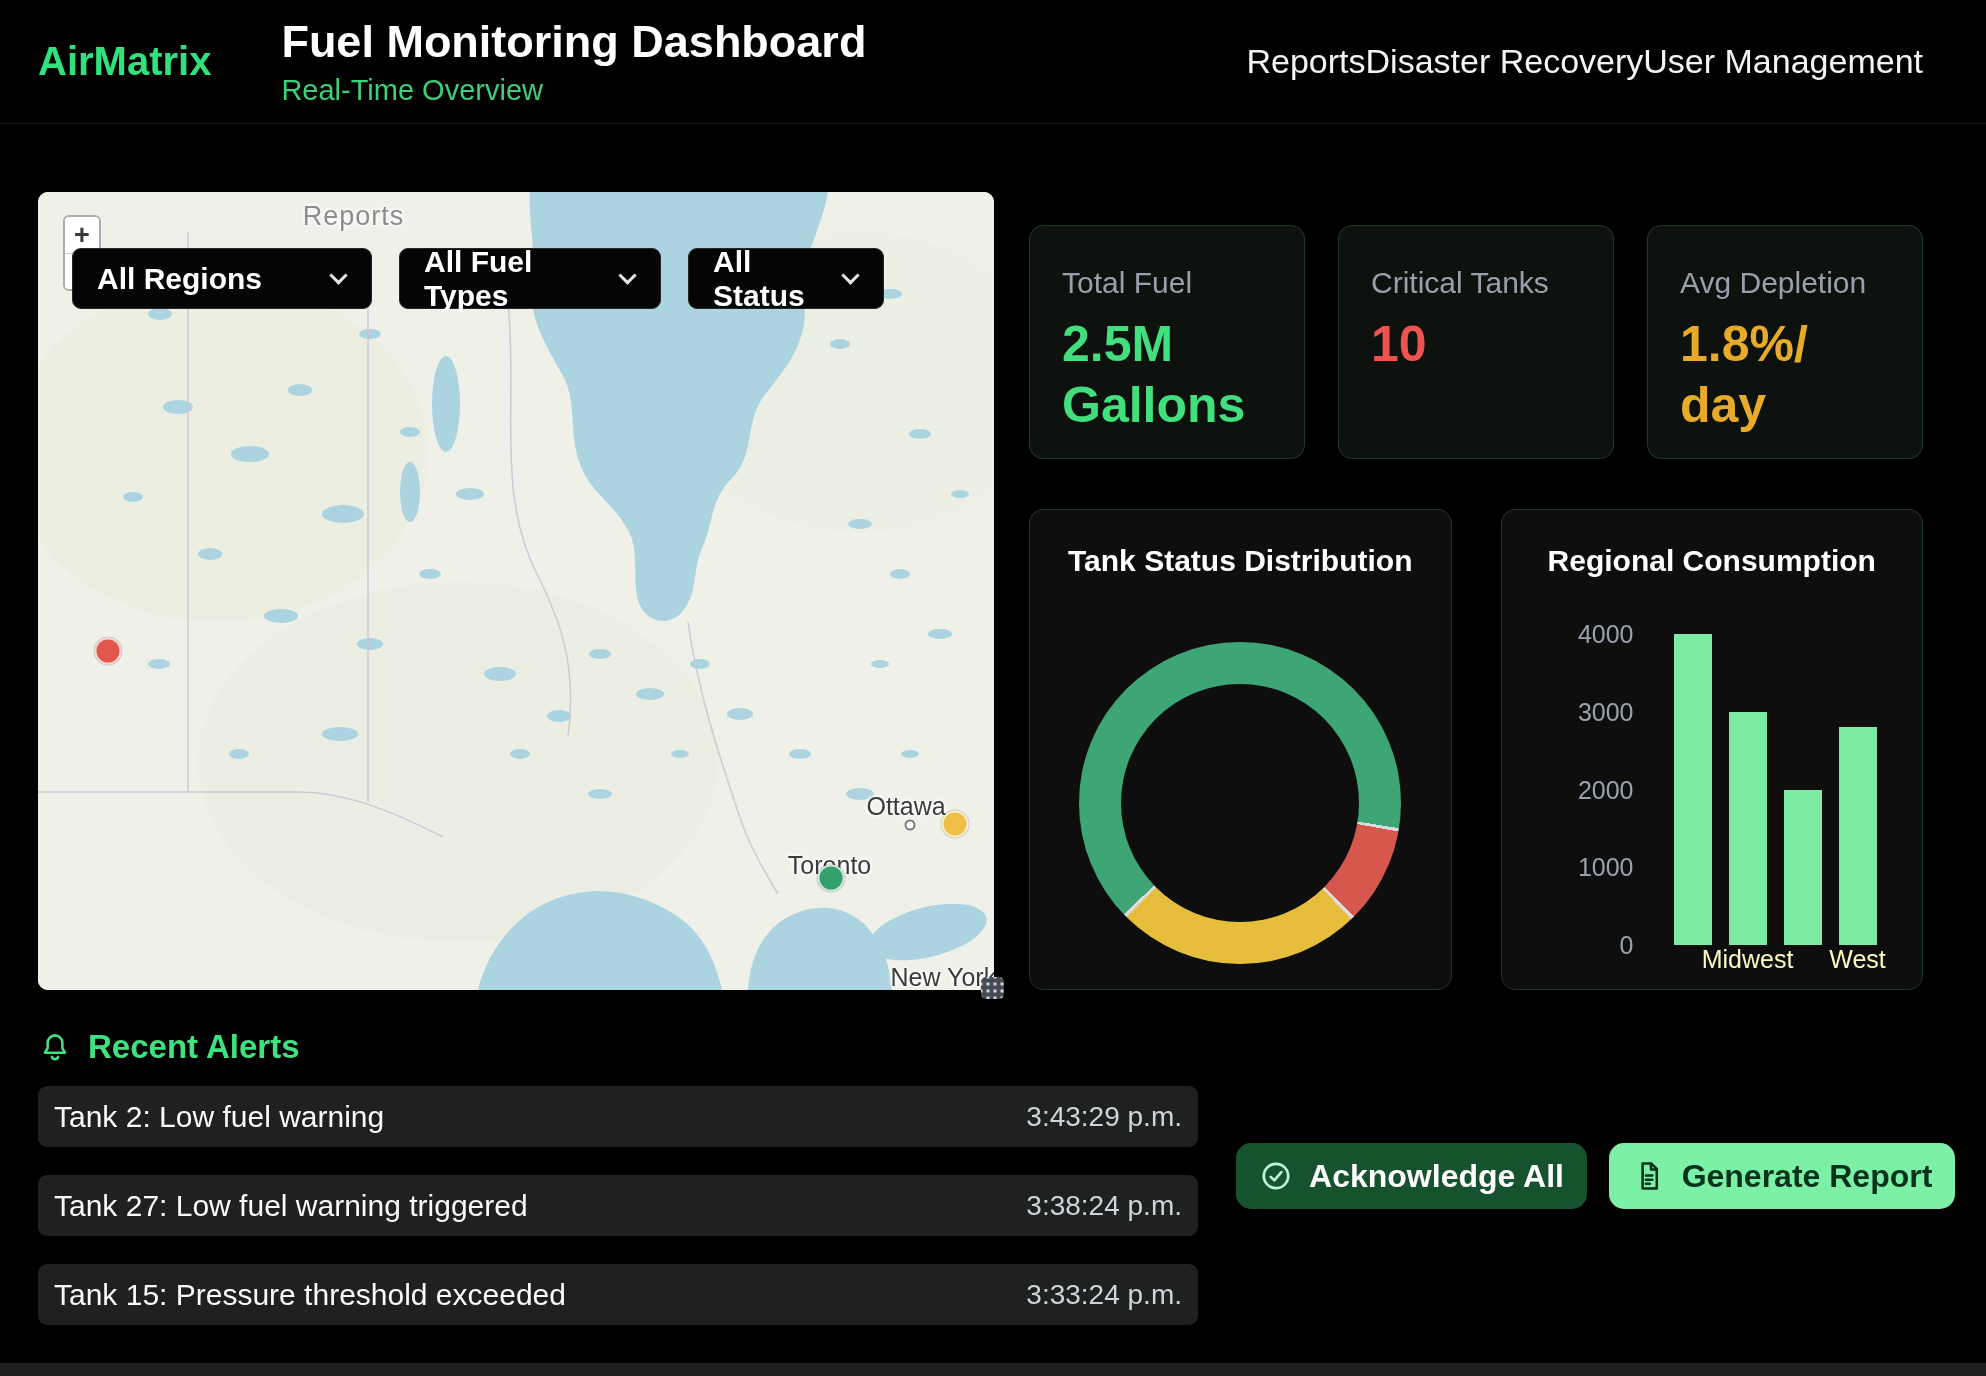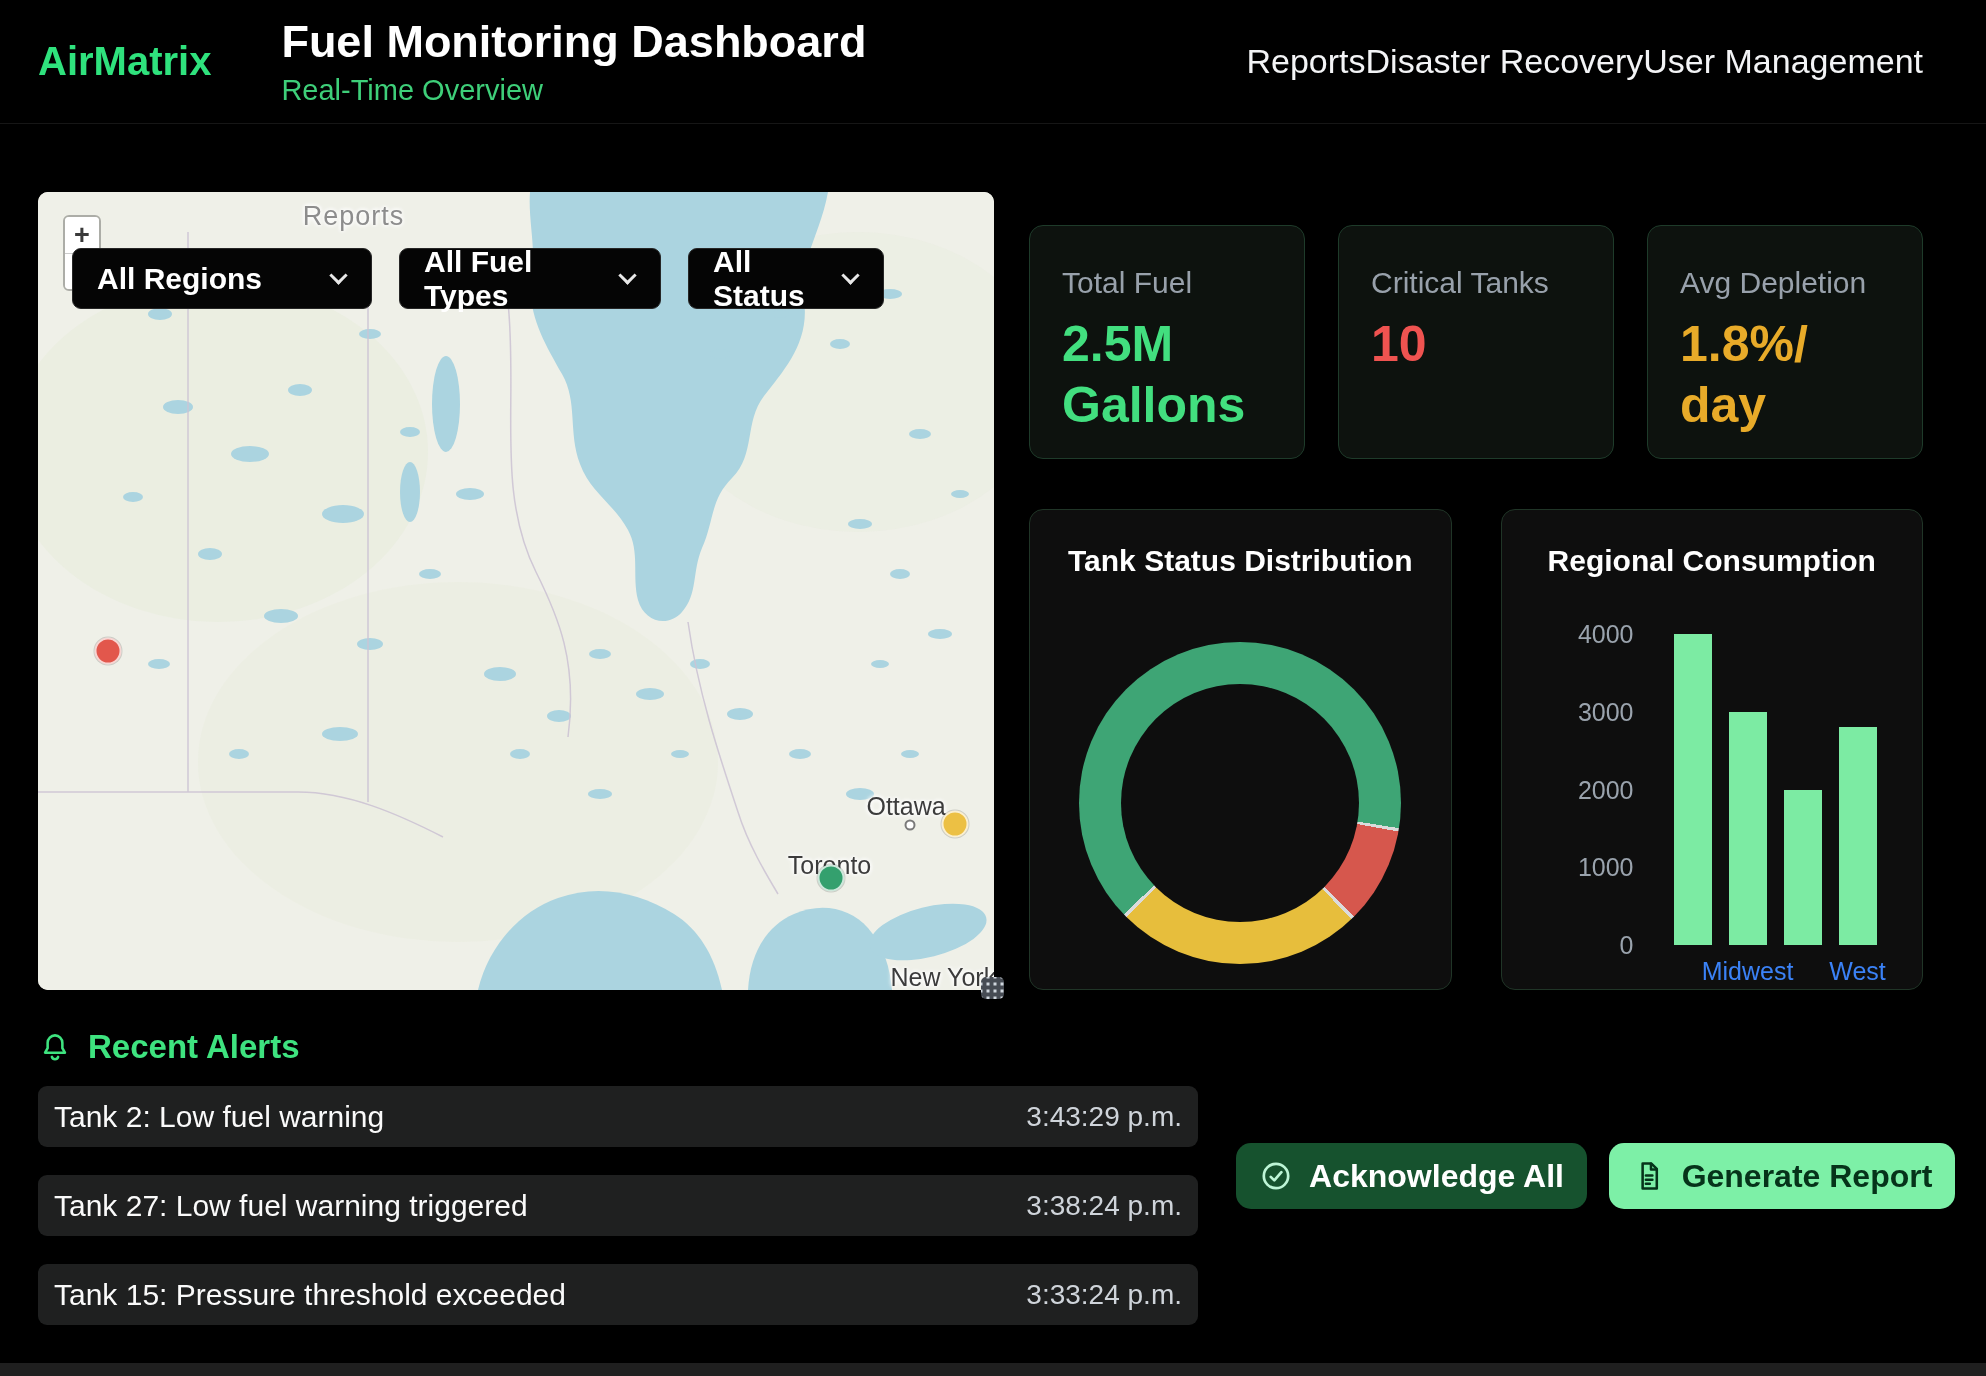--- a/index.html
+++ b/index.html
@@ -47,21 +47,21 @@
   .chart-card{flex:1;height:481px;background:#0e0e0e;border:1.5px solid #203527;border-radius:14px;padding:34px;overflow:hidden;text-align:center;}
   .chart-title{font-size:30px;font-weight:bold;color:#fff;}
   .donut{width:322px;height:322px;border-radius:50%;margin:64px auto 0;position:relative;}
   .donut::after{content:"";position:absolute;inset:42px;border-radius:50%;background:#0e0e0e;}
   .bar-chart{display:flex;align-items:flex-end;margin-top:56px;}
   .bar-y-axis{width:138px;height:311px;position:relative;flex:none;}
   .ytick{position:absolute;right:40px;font-size:25px;color:#9aa3ad;transform:translateY(50%);}
   .bars{height:311px;display:flex;gap:17px;align-items:flex-end;}
   .bar-col{width:38px;height:100%;display:flex;flex-direction:column;justify-content:flex-end;position:relative;}
   .bar{width:100%;}
-  .bar-label{position:absolute;top:100%;left:50%;transform:translateX(-50%);margin-top:12px;font-size:25px;color:#3b82f6;white-space:nowrap;}
+  .bar-label{position:absolute;top:100%;left:50%;transform:translateX(-50%);font-size:25px;color:#fef9c3;white-space:nowrap;}
 
   
   .alerts-section{padding:38px 63px 0 38px;}
   .alerts-header{display:flex;align-items:center;gap:16px;}
   .alerts-header svg{width:34px;height:34px;}
   .alerts-title{font-size:33px;font-weight:bold;color:#3ee37f;}
   .alerts-body{display:flex;margin-top:20px;}
   .alert-list{width:1160px;display:flex;flex-direction:column;gap:28px;flex:none;}
   .alert-row{height:61px;background:#1f2020;border-radius:9px;display:flex;align-items:center;justify-content:space-between;padding:0 16px;}
   .alert-msg{font-size:30px;color:#fafafa;}

